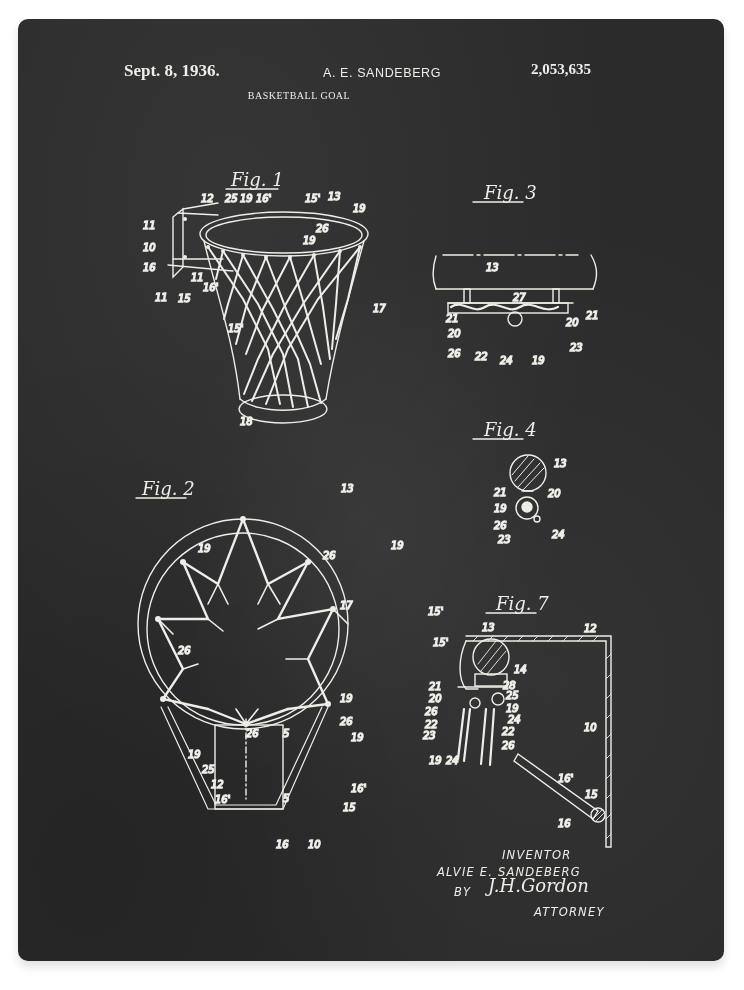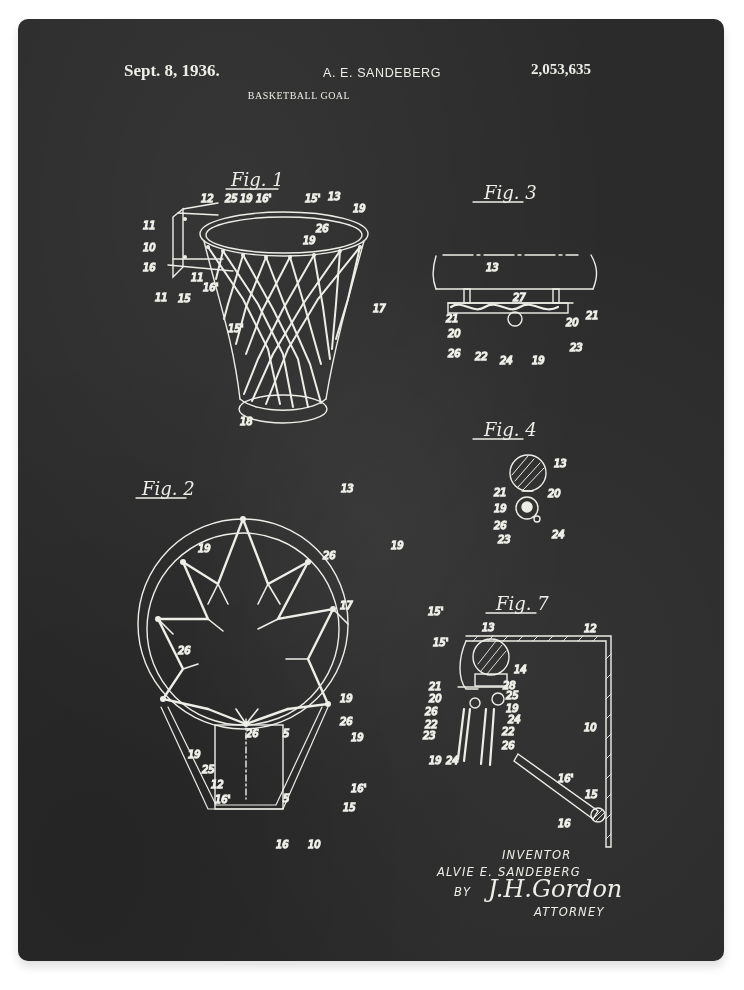--- a/index.html
+++ b/index.html
@@ -285,15 +285,15 @@
         <text x="567" y="779">15</text>
         <text x="540" y="808">16</text>
         <text x="410" y="596">15'</text>
       </g>
     </g>
   </svg>
 
   <div class="t sig" style="left:484px; top:829px;">INVENTOR</div>
   <div class="t sig" style="left:419px; top:846px;">ALVIE E. SANDEBERG</div>
   <div class="t sig" style="left:436px; top:866px;">BY</div>
-  <div class="t" style="left:470px; top:856px; font-family:'DejaVu Serif', serif; font-style:italic; font-size:24px;">J.H.Gordon</div>
+  <div class="t" style="left:470px; top:856px; font-family:'DejaVu Serif', serif; font-style:italic; font-size:18px;">J.H.Gordon</div>
   <div class="t sig" style="left:516px; top:886px;">ATTORNEY</div>
 </div>
 
 </body></html>

